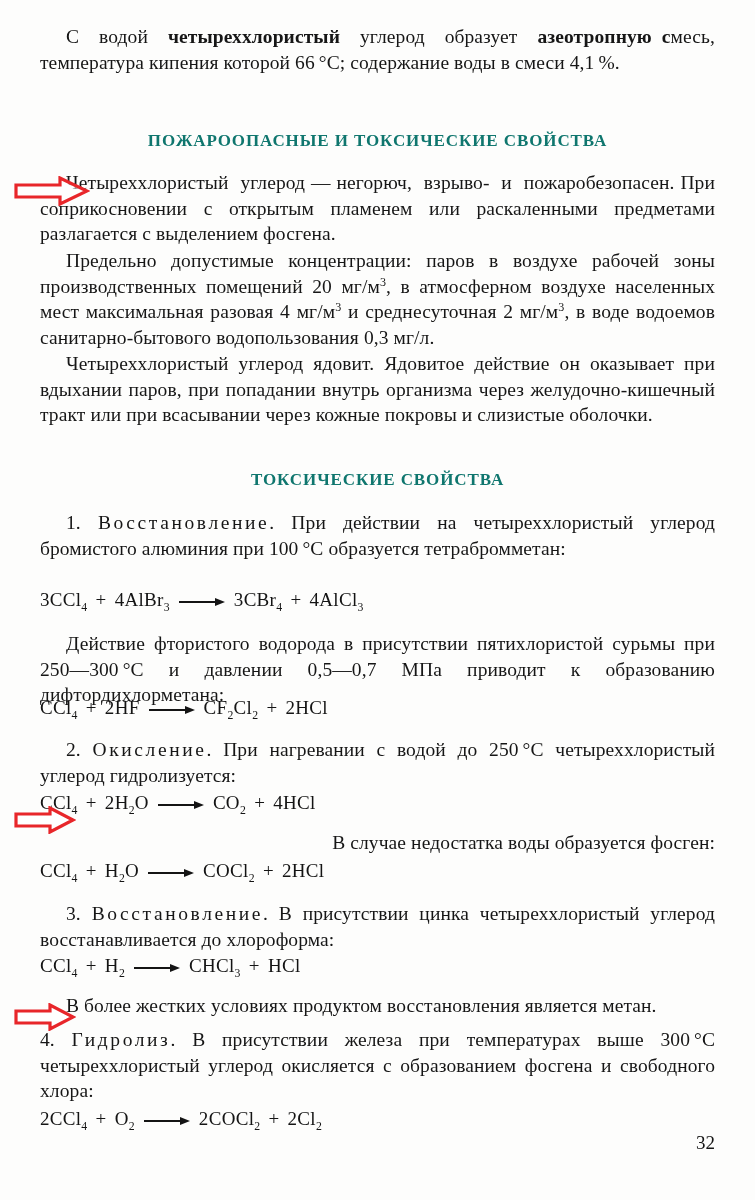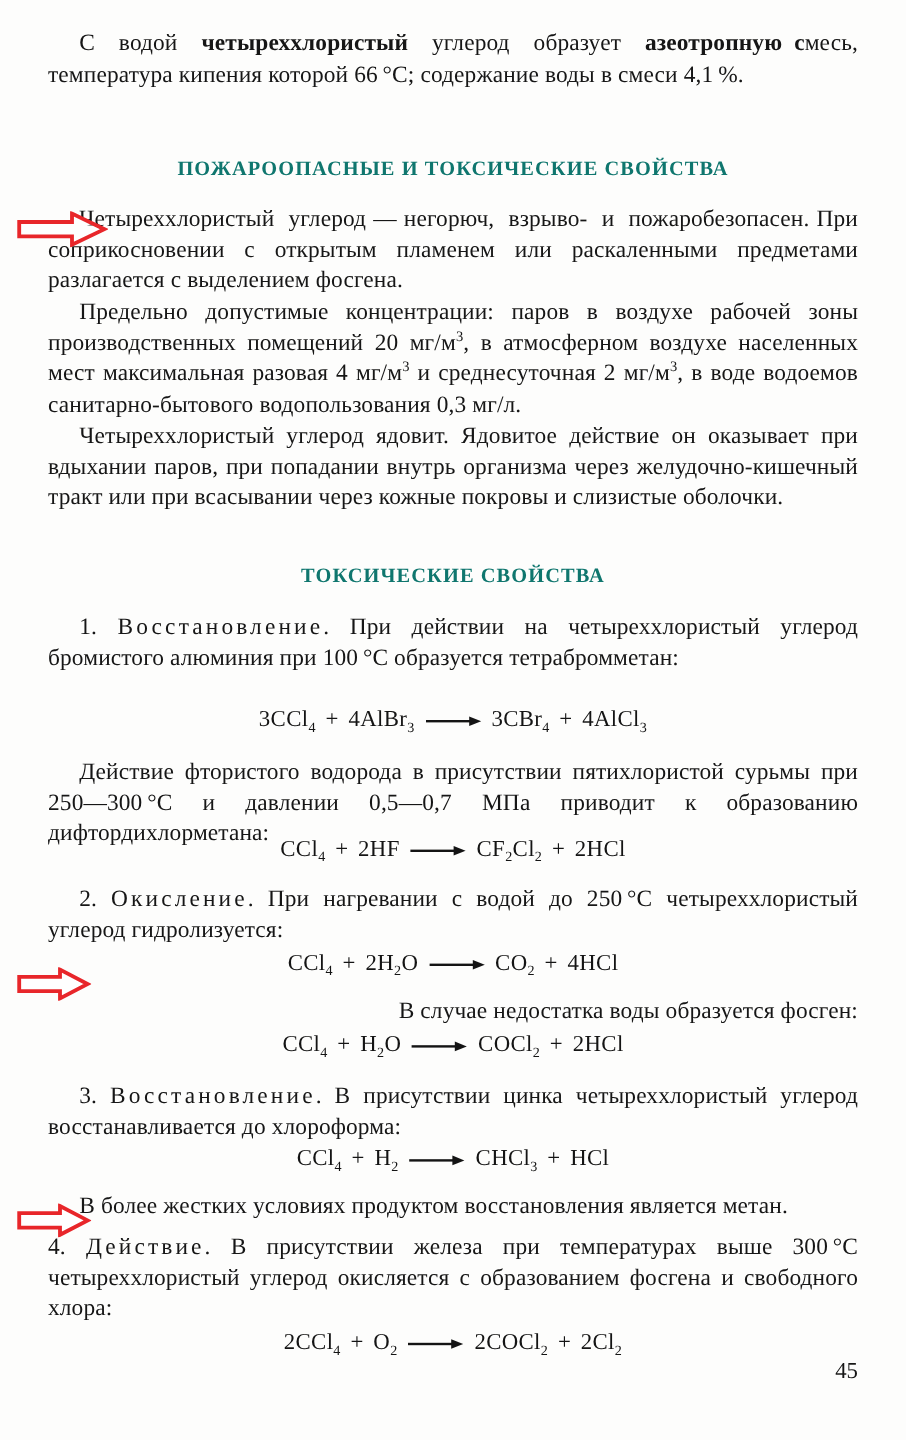--- a/index.html
+++ b/index.html
@@ -60,21 +60,21 @@
     font-size: 17px;
     font-weight: 700;
     text-align: center;
     letter-spacing: 0.9px;
     color: #0f766e;
   }
 
   
   .formula {
     font-size: 19px;
-    text-align: center;
+    text-align: left;
     letter-spacing: 0.3px;
     white-space: nowrap;
     color: #141414;
   }
   .formula .arrow {
     display: inline-block;
     position: relative;
     width: 46px;
     height: 1em;
     vertical-align: middle;
@@ -216,21 +216,21 @@
     </div>
 
     <div class="blk" style="top:969px;">
       <p class="para">
         <span class="ind"></span>В более жестких условиях продуктом восстановления является метан.
       </p>
     </div>
 
     <div class="blk" style="top:1003px;">
       <p class="para">
-        4.&nbsp;<span class="sp">Действие</span>. В присутствии железа при температурах выше 300 °C четыреххлористый углерод окисляется с образованием фосгена и свободного хлора:
+        4.&nbsp;<span class="sp">Гидролиз</span>. В присутствии железа при температурах выше 300 °C четыреххлористый углерод окисляется с образованием фосгена и свободного хлора:
       </p>
     </div>
 
     <div class="blk" style="top:1084px;">
       <div class="formula">
         2CCl<sub class="num">4</sub><span class="plus">&nbsp;+&nbsp;</span>O<sub class="num">2</sub><span class="arrow"></span>2COCl<sub class="num">2</sub><span class="plus">&nbsp;+&nbsp;</span>2Cl<sub class="num">2</sub>
       </div>
     </div>
 
   </div>
@@ -240,15 +240,15 @@
   </svg>
 
   <svg class="redarrow" style="left:14px; top:806px;" width="62" height="28" viewBox="0 0 62 28">
     <polygon points="2,8 36,8 36,2 59,14 36,26 36,20 2,20" fill="#ffffff" stroke="#e8262a" stroke-width="3.2" stroke-linejoin="miter"></polygon>
   </svg>
 
   <svg class="redarrow" style="left:14px; top:1003px;" width="62" height="28" viewBox="0 0 62 28">
     <polygon points="2,8 36,8 36,2 59,14 36,26 36,20 2,20" fill="#ffffff" stroke="#e8262a" stroke-width="3.2" stroke-linejoin="miter"></polygon>
   </svg>
 
-  <div class="pageno">45</div>
+  <div class="pageno">32</div>
 
 </div>
 
 </body></html>

